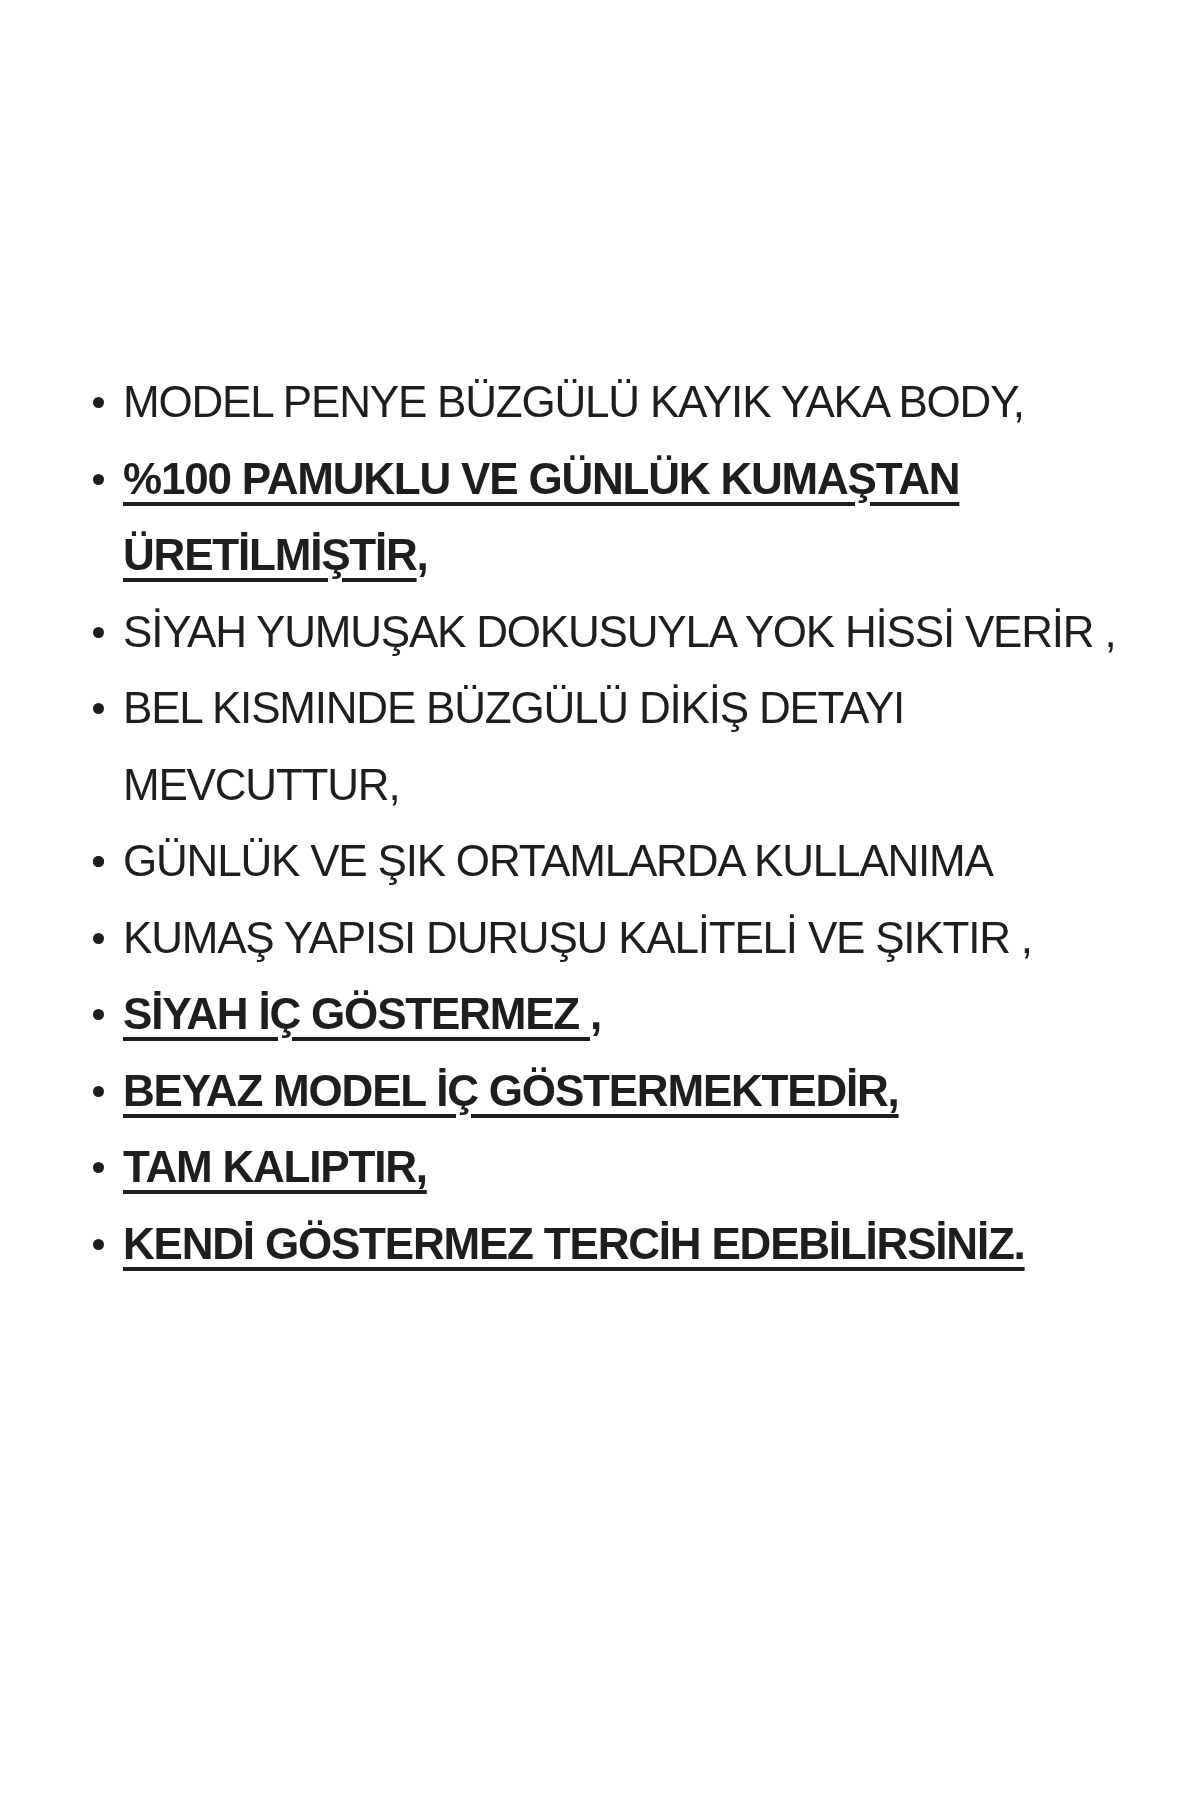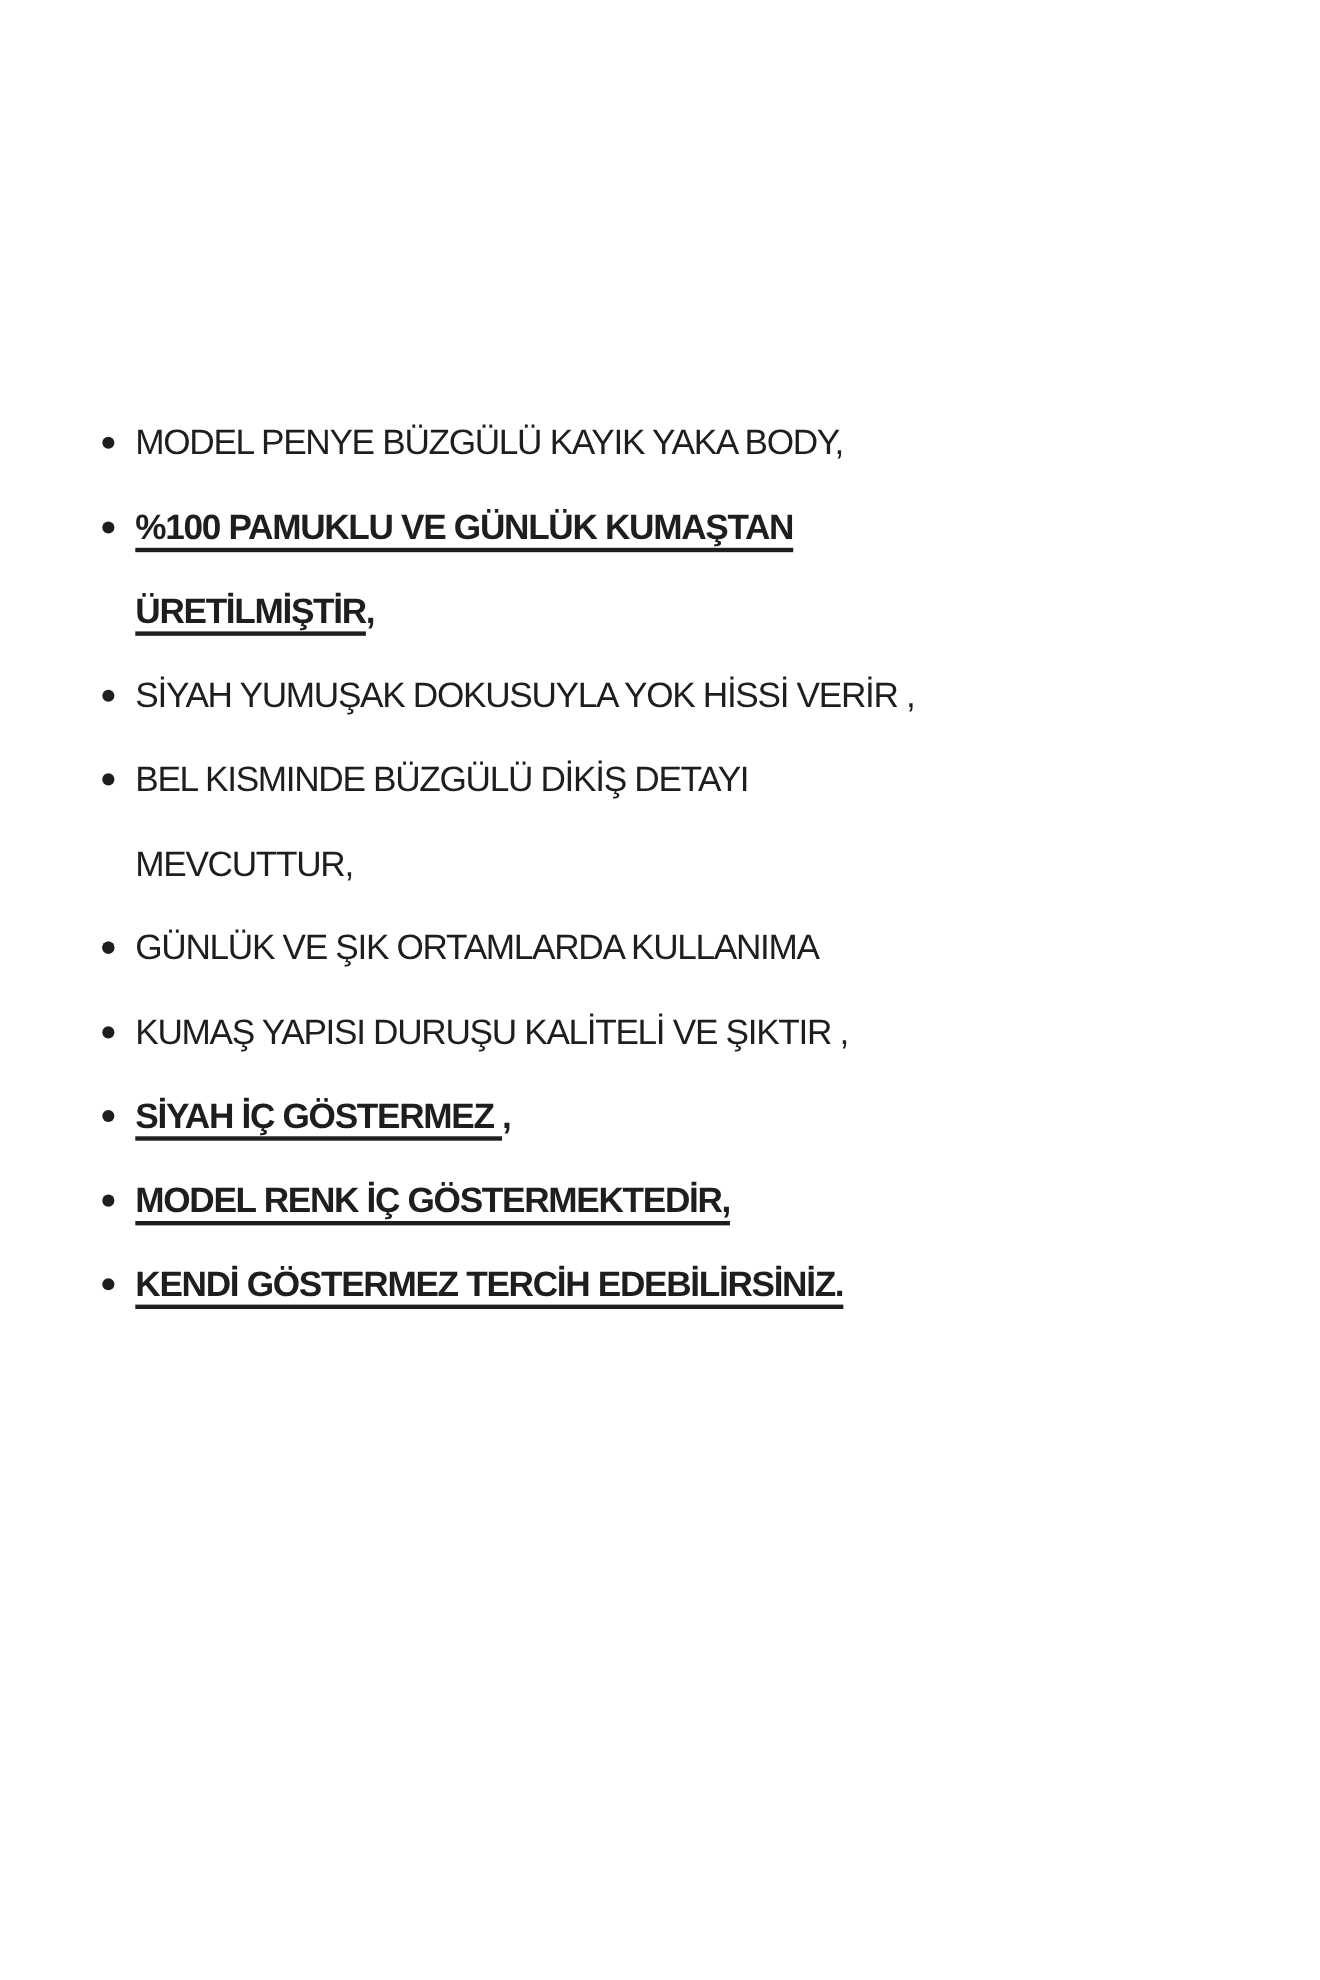--- a/index.html
+++ b/index.html
@@ -33,21 +33,21 @@
   .bullet-dot {
     position: absolute;
     left: 93px;
     top: 33px;
     width: 11px;
     height: 11px;
     border-radius: 50%;
     background: #1e1e1e;
   }
   .text-line {
-    font-size: 32px;
+    font-size: 44px;
     line-height: 76.5px;
     letter-spacing: -1.2px;
     white-space: pre;
   }
   .seg { text-decoration: none; }
   .seg.b { font-weight: 700; }
   .seg.u {
     text-decoration: underline;
     text-decoration-thickness: 4px;
     text-underline-offset: 8px;
@@ -87,20 +87,24 @@
       <li>
         <span class="bullet-dot" style="background: rgb(30, 30, 30);"></span>
         <div class="text-line"><span class="seg">KUMAŞ YAPISI DURUŞU KALİTELİ VE ŞIKTIR ,</span></div>
       </li>
       <li>
         <span class="bullet-dot" style="background: rgb(30, 30, 30);"></span>
         <div class="text-line"><span class="seg b u">SİYAH İÇ GÖSTERMEZ </span><span class="seg b">,</span></div>
       </li>
       <li>
         <span class="bullet-dot" style="background: rgb(30, 30, 30);"></span>
-        <div class="text-line"><span class="seg b u">MODEL RENK İÇ GÖSTERMEKTEDİR,</span></div>
+        <div class="text-line"><span class="seg b u">BEYAZ MODEL İÇ GÖSTERMEKTEDİR,</span></div>
+      </li>
+      <li>
+        <span class="bullet-dot" style="background: rgb(30, 30, 30);"></span>
+        <div class="text-line"><span class="seg b u">TAM KALIPTIR,</span></div>
       </li>
       <li>
         <span class="bullet-dot" style="background: rgb(30, 30, 30);"></span>
         <div class="text-line"><span class="seg b u">KENDİ GÖSTERMEZ TERCİH EDEBİLİRSİNİZ.</span></div>
       </li>
     </ul>
 </main>
 
 </body></html>

